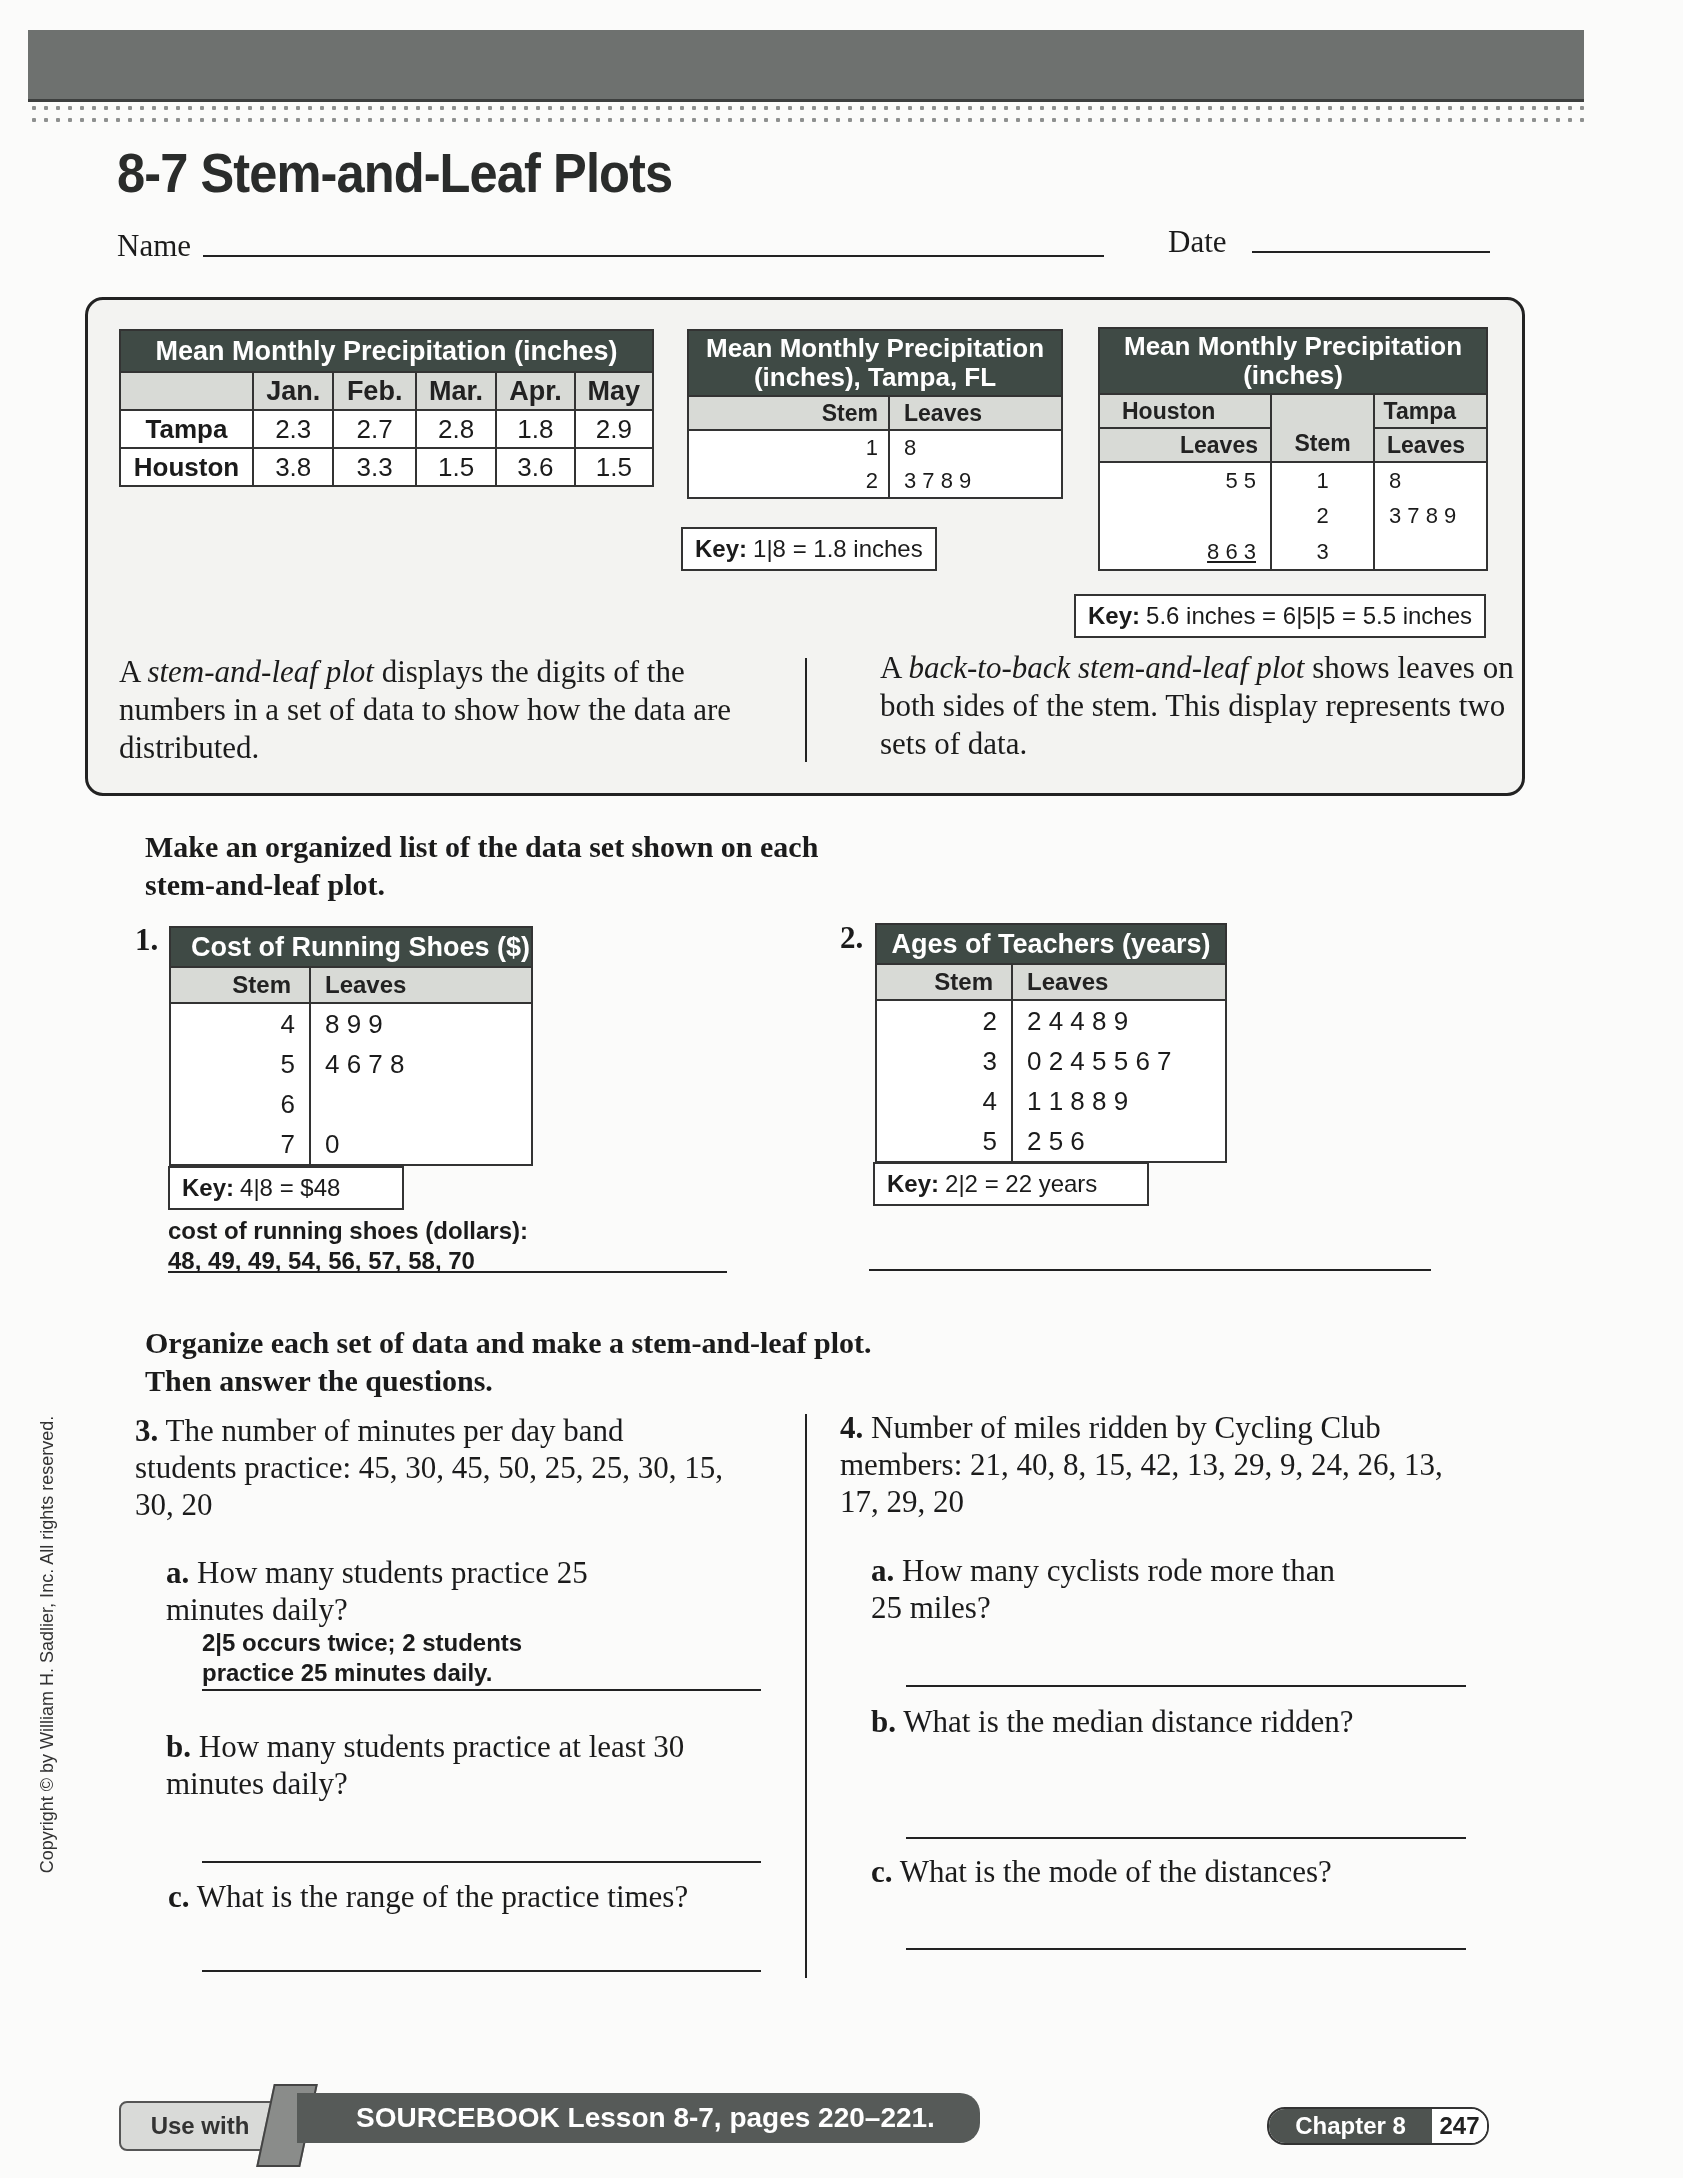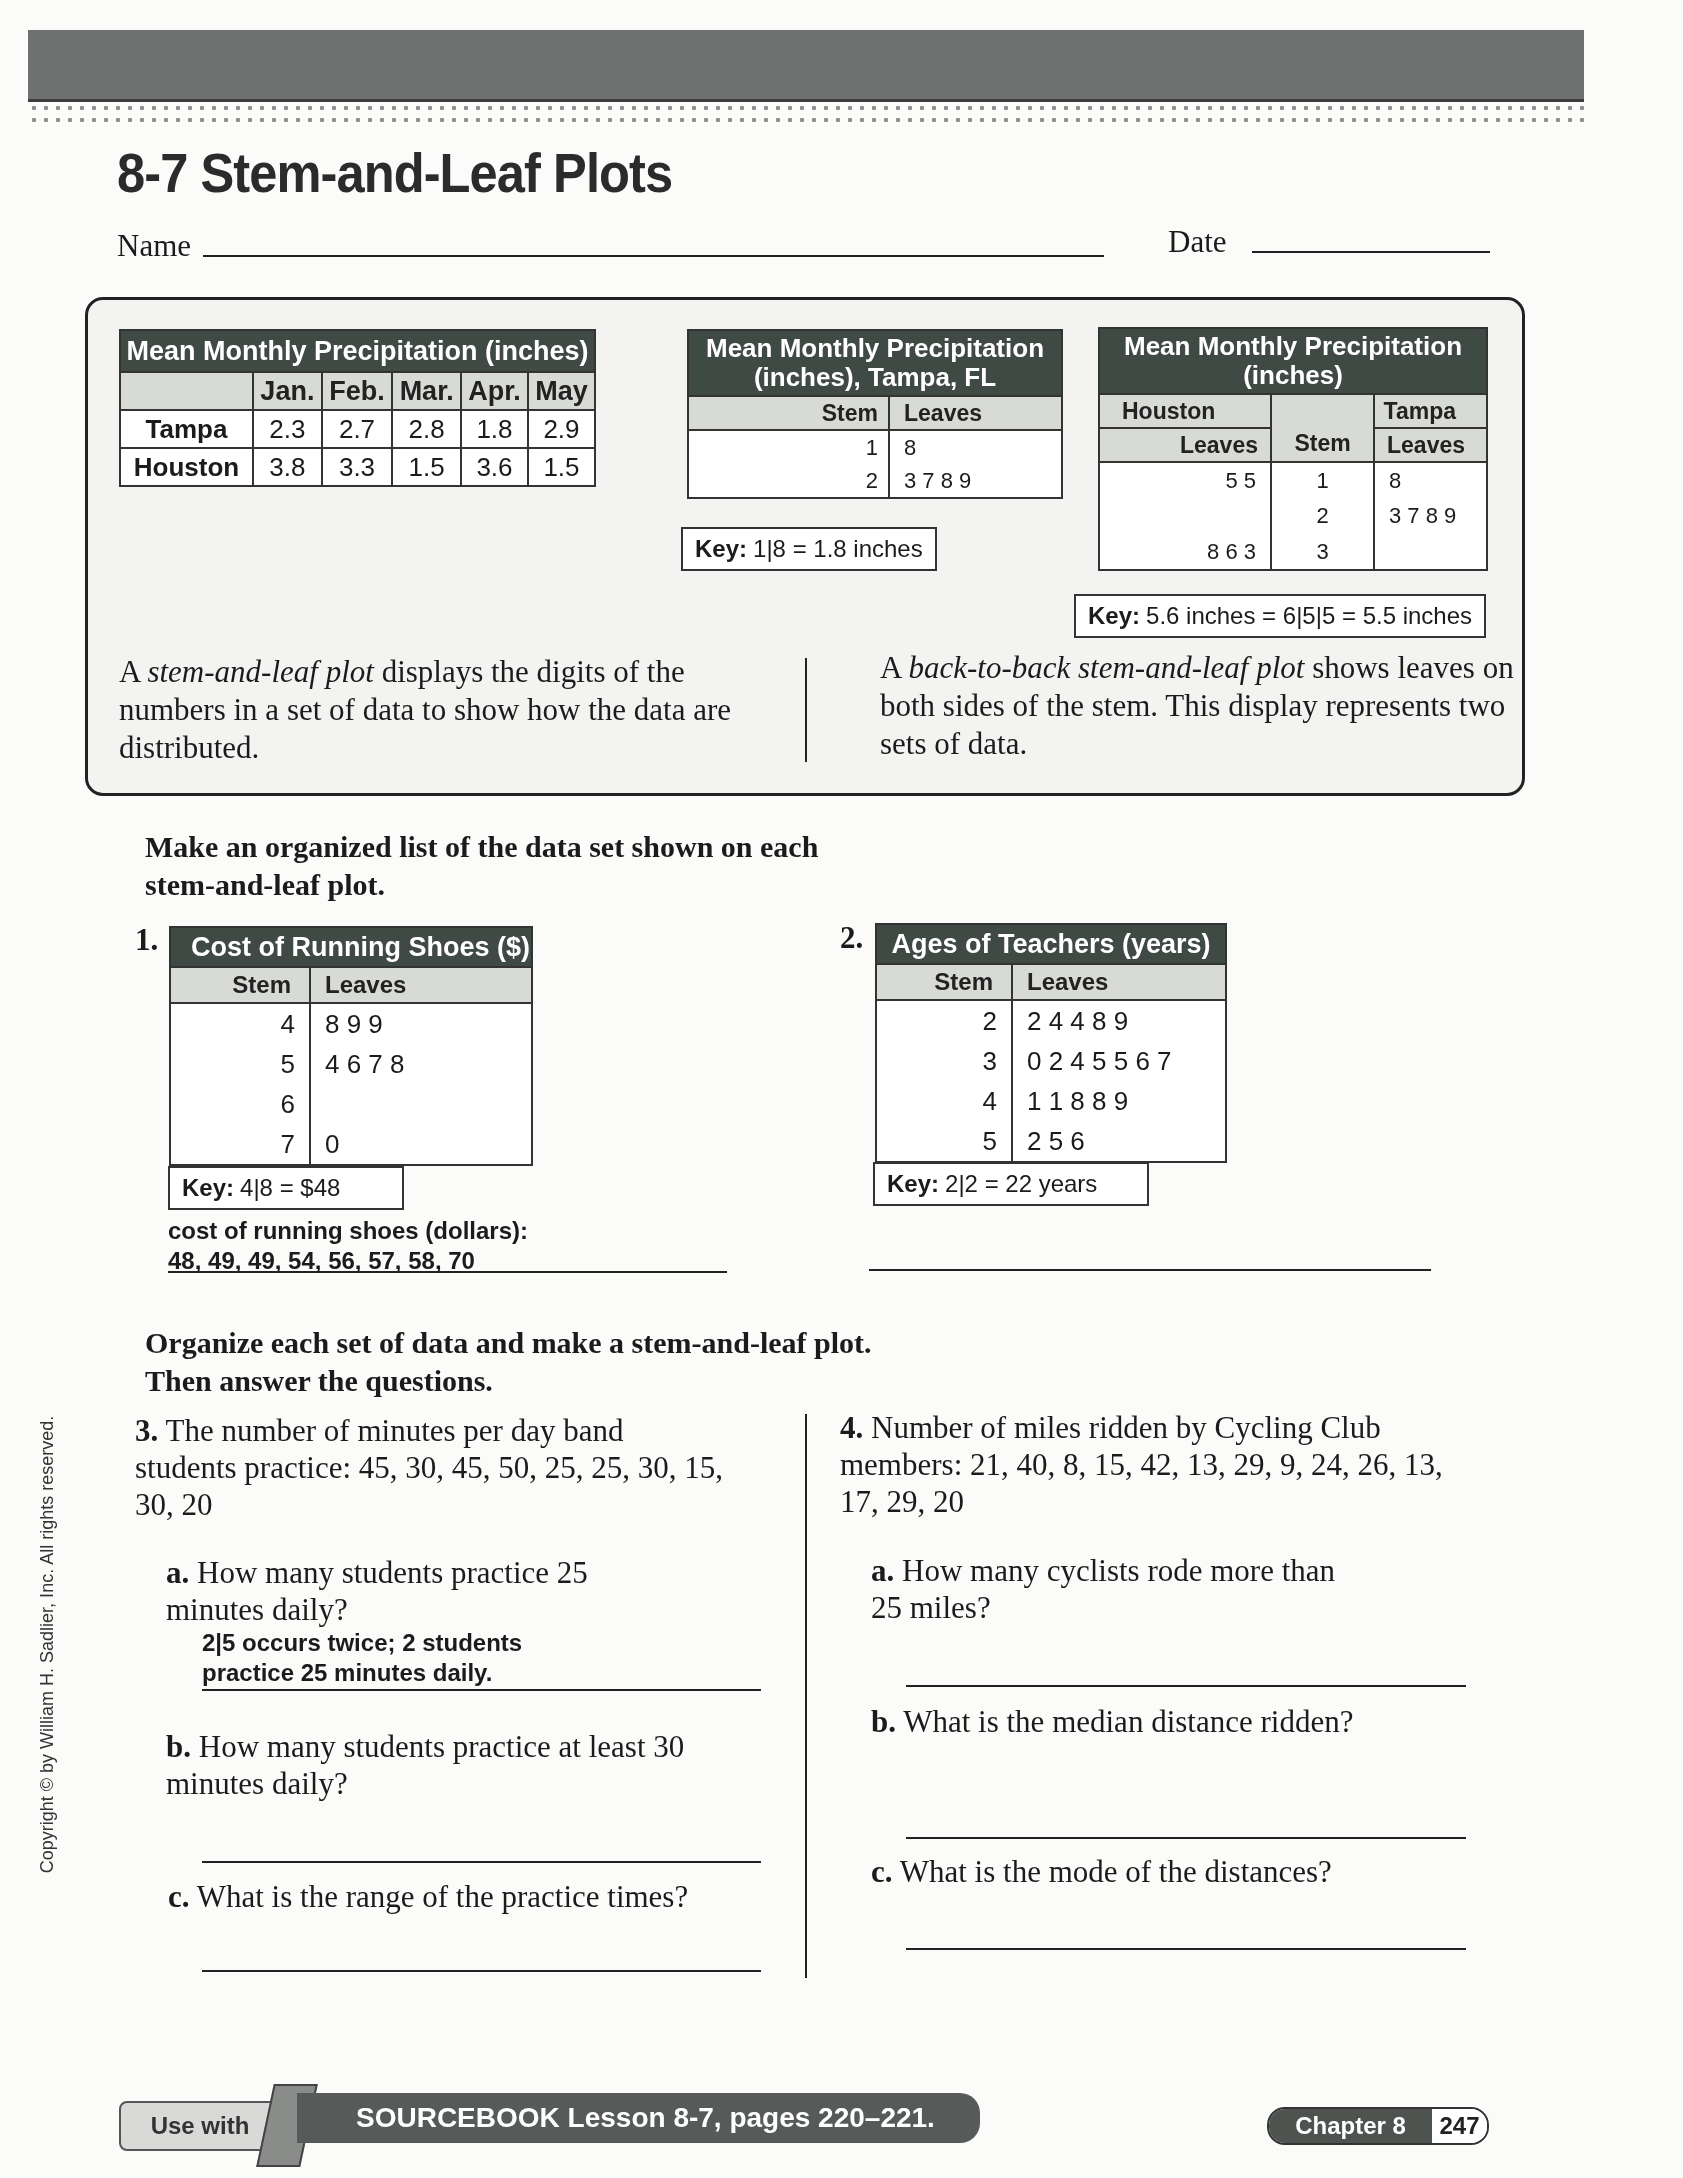--- a/index.html
+++ b/index.html
@@ -66,21 +66,21 @@
 <div id="dots" class="abs"></div>
 <div id="title" class="abs">8-7 Stem-and-Leaf Plots</div>
 
 <div class="abs fieldlabel" style="left:117px;top:228px;">Name</div>
 <div class="abs blankline" style="left:203px;top:255px;width:901px;"></div>
 <div class="abs fieldlabel" style="left:1168px;top:224px;">Date</div>
 <div class="abs blankline" style="left:1252px;top:251px;width:238px;"></div>
 
 <div id="introbox" class="abs"></div>
 
-<table class="plot abs" style="left:119px;top:329px;width:477px;padding-left:20px;">
+<table class="plot abs" style="left:119px;top:329px;width:535px;padding-left:20px;">
   <tbody>
       <tr>
     <th colspan="6" class="th-dark" style="font-size:27px;height:38px;">Mean Monthly Precipitation (inches)</th>
   </tr>
   <tr class="th-light" style="font-size:27px;height:38px;border-radius:6px;">
     <td style="width:129px"></td>
     <td style="text-align:center">Jan.</td>
     <td style="text-align:center">Feb.</td>
     <td style="text-align:center">Mar.</td>
     <td style="text-align:center">Apr.</td>
@@ -153,21 +153,21 @@
     <td style="text-align:right;padding-right:14px;border-bottom:none;">5 5</td>
     <td style="text-align:center;border-bottom:none;">1</td>
     <td style="padding-left:14px;border-bottom:none;">8</td>
   </tr>
   <tr style="font-size:22px;height:36px;">
     <td style="text-align:right;padding-right:14px;border-top:none;border-bottom:none;"></td>
     <td style="text-align:center;border-top:none;border-bottom:none;">2</td>
     <td style="padding-left:14px;border-top:none;border-bottom:none;">3 7 8 9</td>
   </tr>
   <tr style="font-size:22px;height:36px;">
-    <td style="text-align:right;padding-right:14px;border-top:none;">8 6 3</td>
+    <td style="text-align:right;padding-right:14px;border-top:none;text-decoration:underline;">8 6 3</td>
     <td style="text-align:center;border-top:none;">3</td>
     <td style="padding-left:14px;border-top:none;"></td>
   </tr>
 </tbody>
   </table>
 <div class="key abs" style="left:1074px;top:594px;height:40px;">
   <b>Key:</b>
   <span>5.6 inches = 6|5|5 = 5.5 inches</span>
 </div>
 

